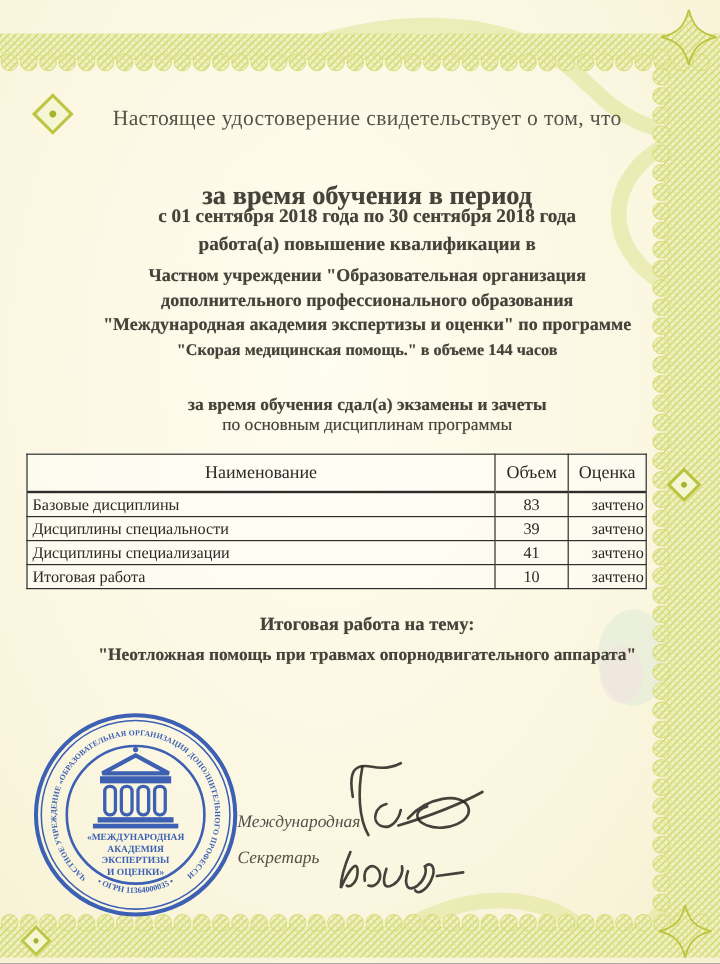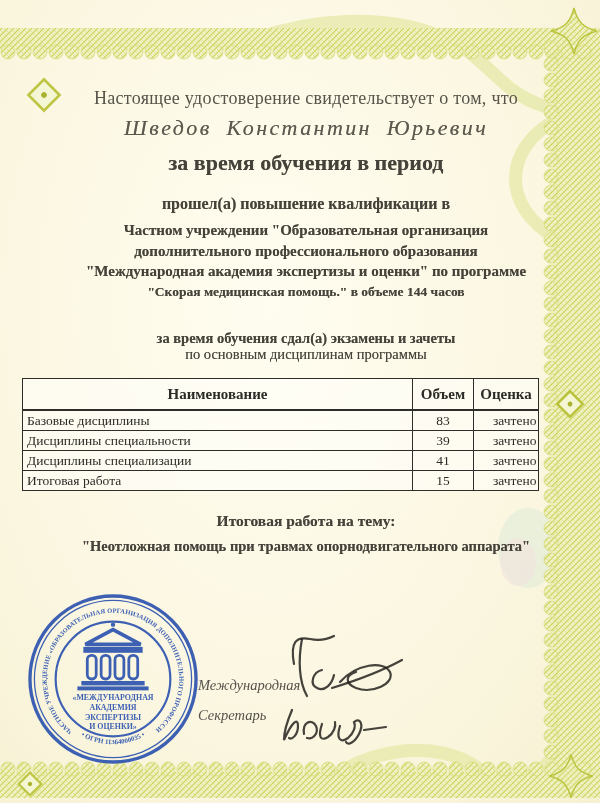--- a/index.html
+++ b/index.html
@@ -23,21 +23,21 @@
   .p7{top:284px;font-size:13.5px;font-weight:bold;}
   .e1{top:330px;font-size:14.5px;font-weight:bold;}
   .e2{top:346px;font-size:14.5px;font-weight:normal;}
   .f1{top:512px;font-size:15.5px;font-weight:bold;}
   .f2{top:538px;font-size:14.5px;font-weight:bold;}
   table.tbl{
     position:absolute;left:22px;top:378px;width:516px;border-collapse:collapse;
     table-layout:fixed;background:rgba(255,255,252,.55);
   }
   .tbl th,.tbl td{border:1.4px solid #2e2d29;color:#2b2a26;overflow:hidden;white-space:nowrap;}
-  .tbl th{height:28px;font-size:15px;font-weight:bold;text-align:center;border-bottom:2.6px solid #2e2d29;margin-top:48px;}
+  .tbl th{height:28px;font-size:15px;font-weight:normal;text-align:center;border-bottom:2.6px solid #2e2d29;margin-top:48px;}
   .tbl td{height:19px;font-size:13.5px;padding:0 19px;}
   .tbl td.c{text-align:center;}
   .tbl td.nm{text-align:left;padding-left:4px;}
   .sig-label{position:absolute;font-style:italic;font-size:14.5px;color:#55514a;white-space:nowrap;}
   .lab-dir{left:198px;top:677px;}
   .lab-sec{left:198px;top:707px;}
   .sig{position:absolute;}
   .sig path{fill:none;stroke:#24221e;stroke-width:2.2;stroke-linecap:round;opacity:.85;}
   .stamp{position:absolute;left:26px;top:592px;width:174px;height:174px;opacity:.92;}
 </style>
@@ -207,23 +207,23 @@
       <rect x="-8" y="-8" width="16" height="16" fill="#f5f6d4" stroke="#bdc542" stroke-width="2.2"></rect>
       <circle r="2.2" fill="#a9b22c"></circle>
     </g>
     <g transform="translate(570,404) rotate(45)">
       <rect x="-9" y="-9" width="18" height="18" fill="#f5f6d4" stroke="#b9c23a" stroke-width="2.4"></rect>
       <circle r="2.4" fill="#a9b22c"></circle>
     </g>
   </svg>
 
   <div class="ln intro">Настоящее удостоверение свидетельствует о том, что</div>
-  <div class="ln holder">Шведов Константин Юрьевич</div>
   <div class="ln p1">за время обучения в период</div>
-  <div class="ln p3">прошел(а) повышение квалификации в</div>
+  <div class="ln p2">с 01 сентября 2018 года по 30 сентября 2018 года</div>
+  <div class="ln p3">работа(а) повышение квалификации в</div>
   <div class="ln p4">Частном учреждении "Образовательная организация</div>
   <div class="ln p5">дополнительного профессионального образования</div>
   <div class="ln p6">"Международная академия экспертизы и оценки" по программе</div>
   <div class="ln p7">"Скорая медицинская помощь." в объеме 144 часов</div>
   <div class="ln e1">за время обучения сдал(а) экзамены и зачеты</div>
   <div class="ln e2">по основным дисциплинам программы</div>
   <div class="ln f1">Итоговая работа на тему:</div>
   <div class="ln f2">"Неотложная помощь при травмах опорнодвигательного аппарата"</div>
 
   <table class="tbl">
@@ -248,21 +248,21 @@
       <td class="c">39</td>
       <td class="c">зачтено</td>
     </tr>
     <tr>
       <td class="nm">Дисциплины специализации</td>
       <td class="c">41</td>
       <td class="c">зачтено</td>
     </tr>
     <tr>
       <td class="nm">Итоговая работа</td>
-      <td class="c">15</td>
+      <td class="c">10</td>
       <td class="c">зачтено</td>
     </tr>
   </tbody>
     </table>
 
   <svg class="stamp" viewBox="0 0 176 176">
     <g fill="none" stroke="#2d54b0">
       <circle cx="88" cy="88" r="84" stroke-width="3.4"></circle>
       <circle cx="88" cy="88" r="79.5" stroke-width="1.3"></circle>
       <circle cx="88" cy="88" r="58" stroke-width="2.2"></circle>

